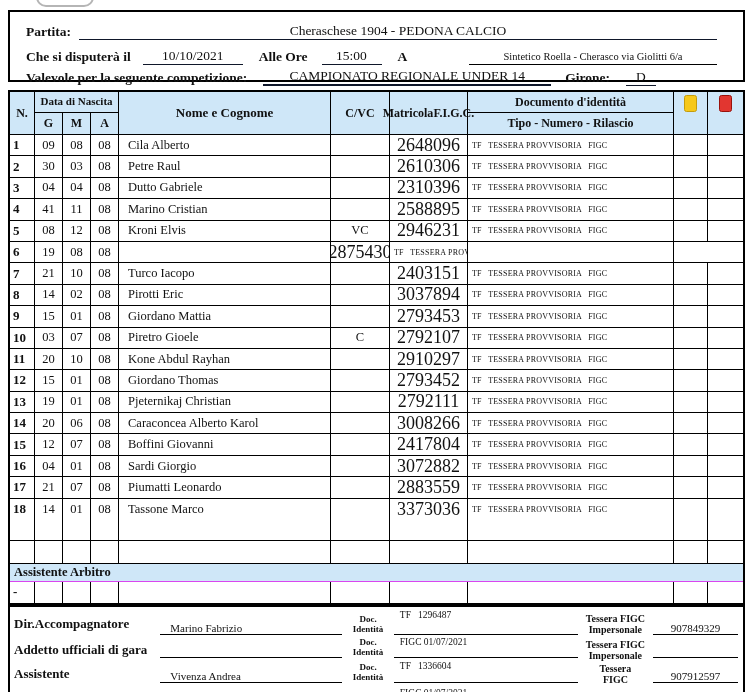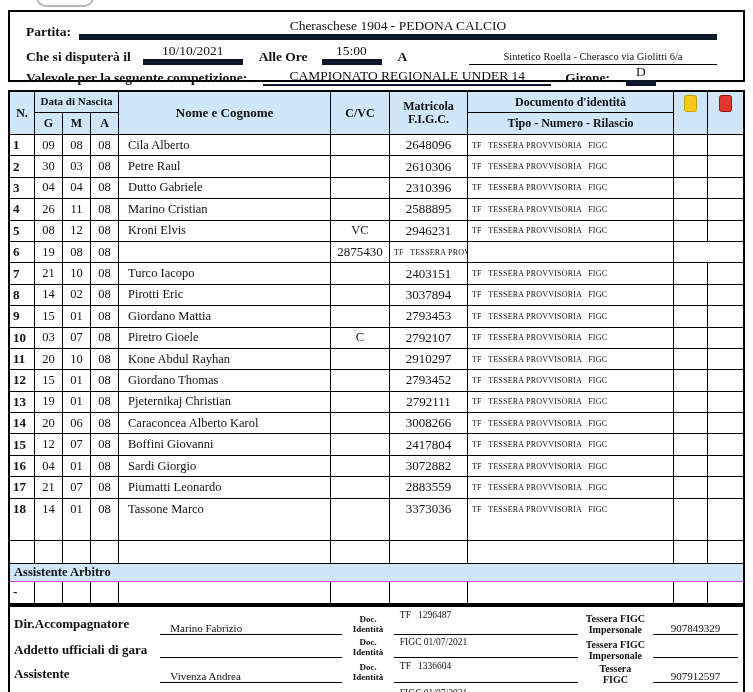--- a/index.html
+++ b/index.html
@@ -13,21 +13,21 @@
 
   
   .match-box { position:absolute; left:8px; top:10px; width:737px; height:72px;
     border:2px solid #000; padding:3px 26px 2px 16px; }
   .line { display:flex; align-items:flex-end; }
   .l1 { height:25px; }
   .l2 { height:25px; }
   .l3 { height:21px; }
   .b { font-weight:bold; }
   .lbl { font-size:13.5px; white-space:nowrap; margin-right:8px; }
-  .uline { border-bottom:6px solid #0f172a; text-align:center; white-space:nowrap; }
+  .uline { border-bottom:1px solid #0f172a; text-align:center; white-space:nowrap; }
   .grow { flex:1; }
   .val { font-size:13.5px; }
   .u-date { width:100px; margin-left:4px; }
   .u-time { width:60px; margin-left:6px; }
   .a-lbl { margin-left:16px; margin-right:0; }
   .venue-wrap { margin-left:auto; width:248px; border-bottom:1px solid #000; text-align:center; }
   .venue-text { font-size:10.5px; padding-bottom:4px; white-space:nowrap; }
   .u-comp { width:288px; margin-left:8px; border-bottom-width:2px; font-size:13.5px; }
   .girone-lbl { margin-left:14px; }
   .u-gir { width:30px; margin-left:8px; }
@@ -37,36 +37,36 @@
   .grid { display:grid; grid-template-columns:25px 28px 28px 28px 212px 59px 78px 1fr 34px 35px; }
   .thead { grid-template-rows:21px 21px; background:#cfe7f8; border-bottom:1px solid #000; font-weight:bold; }
   .hc { display:flex; align-items:center; justify-content:center; font-size:12px; line-height:1.05; text-align:center; }
   .br { border-right:1px solid #000; }
   .bb { border-bottom:1px solid #000; }
   .h-n { grid-column:1; grid-row:1/3; }
   .h-birth { grid-column:2/5; grid-row:1; font-size:11px; }
   .h-g { grid-column:2; grid-row:2; } .h-m { grid-column:3; grid-row:2; } .h-a { grid-column:4; grid-row:2; }
   .h-name { grid-column:5; grid-row:1/3; font-size:13px; }
   .h-cvc { grid-column:6; grid-row:1/3; }
-  .h-matr { grid-column:7; grid-row:1/3; flex-direction:column; }
+  .h-matr { grid-column:7; grid-row:1/3; flex-direction:row; }
   .h-doc { grid-column:8; grid-row:1; }
   .h-tipo { grid-column:8; grid-row:2; }
   .h-yc { grid-column:9; grid-row:1/3; align-items:flex-start; }
   .h-rc { grid-column:10; grid-row:1/3; align-items:flex-start; }
   .card { width:13px; height:17px; border-radius:2.5px; margin-top:3px; }
   .card-y { background:#f6c81a; border:1px solid #c49c0c; }
   .card-r { background:#e23630; border:1px solid #99120c; }
 
   .trow { height:21.4px; border-bottom:1px solid #000; }
   .trow:last-child { border-bottom:none; }
   .cell { display:flex; align-items:center; font-size:12.5px; overflow:hidden; }
   .c-c { justify-content:center; }
   .c-n { padding-left:3px; font-weight:bold; font-size:13px; }
   .c-name { padding-left:9px; }
-  .c-matr { font-size:13px; }
+  .c-matr { font-size:18px; }
   .c-doc { font-size:8px; padding-left:4px; white-space:pre; letter-spacing:.2px; }
 
   .assist-bar { height:19px; background:#cfe7f8; border-top:1px solid #000; border-bottom:1px solid #d946ef;
     display:flex; align-items:center; padding-left:4px; font-weight:bold; font-size:12.5px; }
   .dash-row { height:21px; }
 
   
   .officials { position:absolute; left:8px; top:604px; width:737px; height:120px;
     border-left:2px solid #000; border-right:2px solid #000; border-top:3px solid #000; padding-top:3px; }
   .off-row { display:flex; align-items:stretch; }
@@ -168,21 +168,21 @@
           <div class="cell c-c br">08</div>
           <div class="cell c-name br">Dutto Gabriele</div>
           <div class="cell c-c br"></div>
           <div class="cell c-c c-matr br">2310396</div>
           <div class="cell c-doc br">TF   TESSERA PROVVISORIA   FIGC</div>
           <div class="cell br"></div>
           <div class="cell "></div>
         </div>
         <div class="grid trow">
           <div class="cell c-n br">4</div>
-          <div class="cell c-c br">26</div>
+          <div class="cell c-c br">41</div>
           <div class="cell c-c br">11</div>
           <div class="cell c-c br">08</div>
           <div class="cell c-name br">Marino Cristian</div>
           <div class="cell c-c br"></div>
           <div class="cell c-c c-matr br">2588895</div>
           <div class="cell c-doc br">TF   TESSERA PROVVISORIA   FIGC</div>
           <div class="cell br"></div>
           <div class="cell "></div>
         </div>
         <div class="grid trow">

